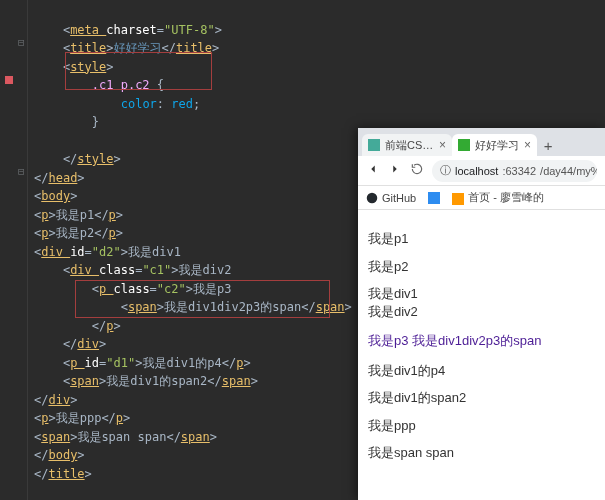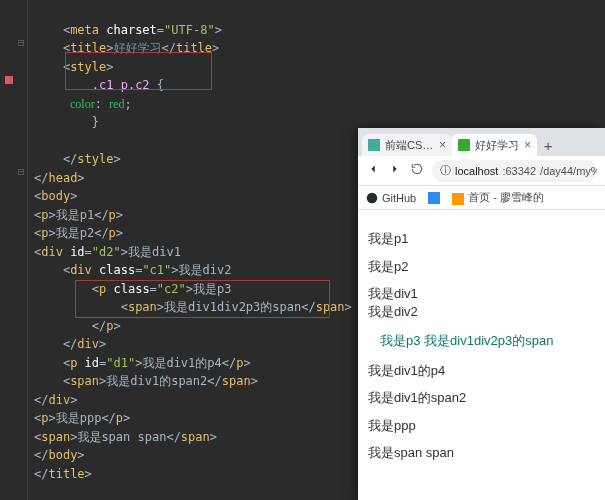--- a/index.html
+++ b/index.html
@@ -35,27 +35,27 @@
   left: 18px;
   color: #606366;
   font-size: 11px;
 }
 .code {
   position: absolute;
   left: 34px; top: 2px;
   line-height: 18.5px;
   white-space: pre;
 }
-.t  { color: #e8bf6a; }    
+.t  { color: #e8bf6a; text-decoration: underline; }    
 .br { color: #a9b7c6; }    
 .at { color: #ffffff; }    
 .av { color: #a5c261; }    
 .tx { color: #a9b7c6; }    
 .cj { color: #6897bb; }    
-.kw { color: #22c55e; font-family: Liberation Serif, serif; }    
+.kw { color: #0ea5e9; }    
 .sel{ color: #f0abfc; }    
 .box1 {
   position: absolute;
   left: 65px; top: 52px;
   width: 147px; height: 38px;
   border: 1px solid #a43e3e;
 }
 .box2 {
   position: absolute;
   left: 75px; top: 280px;
@@ -131,21 +131,21 @@
   border-bottom: 1px solid #e0e0e0;
 }
 .bookmarks .bk { display:flex; align-items:flex-end; gap:4px; white-space:nowrap; }
 .page {
   padding: 10px 10px;
   font-size: 13px;
   line-height: 1.35;
 }
 .page p { margin: 10px 0; }
 .page .d1 { margin: 10px 0 0 0; }
-.page .red { color: #0f766e; margin: 12px 12px; }
+.page .red { color: #4c1d95; margin: 12px 0; }
 .iconc { fill: currentColor; }
 </style>
 </head>
 <body>
 
 <div class="editor">
   <div class="gutter">
     <div class="bpt"></div>
     <div class="gfold" style="top:36px">⊟</div>
     <div class="gfold" style="top:165px">⊟</div>

